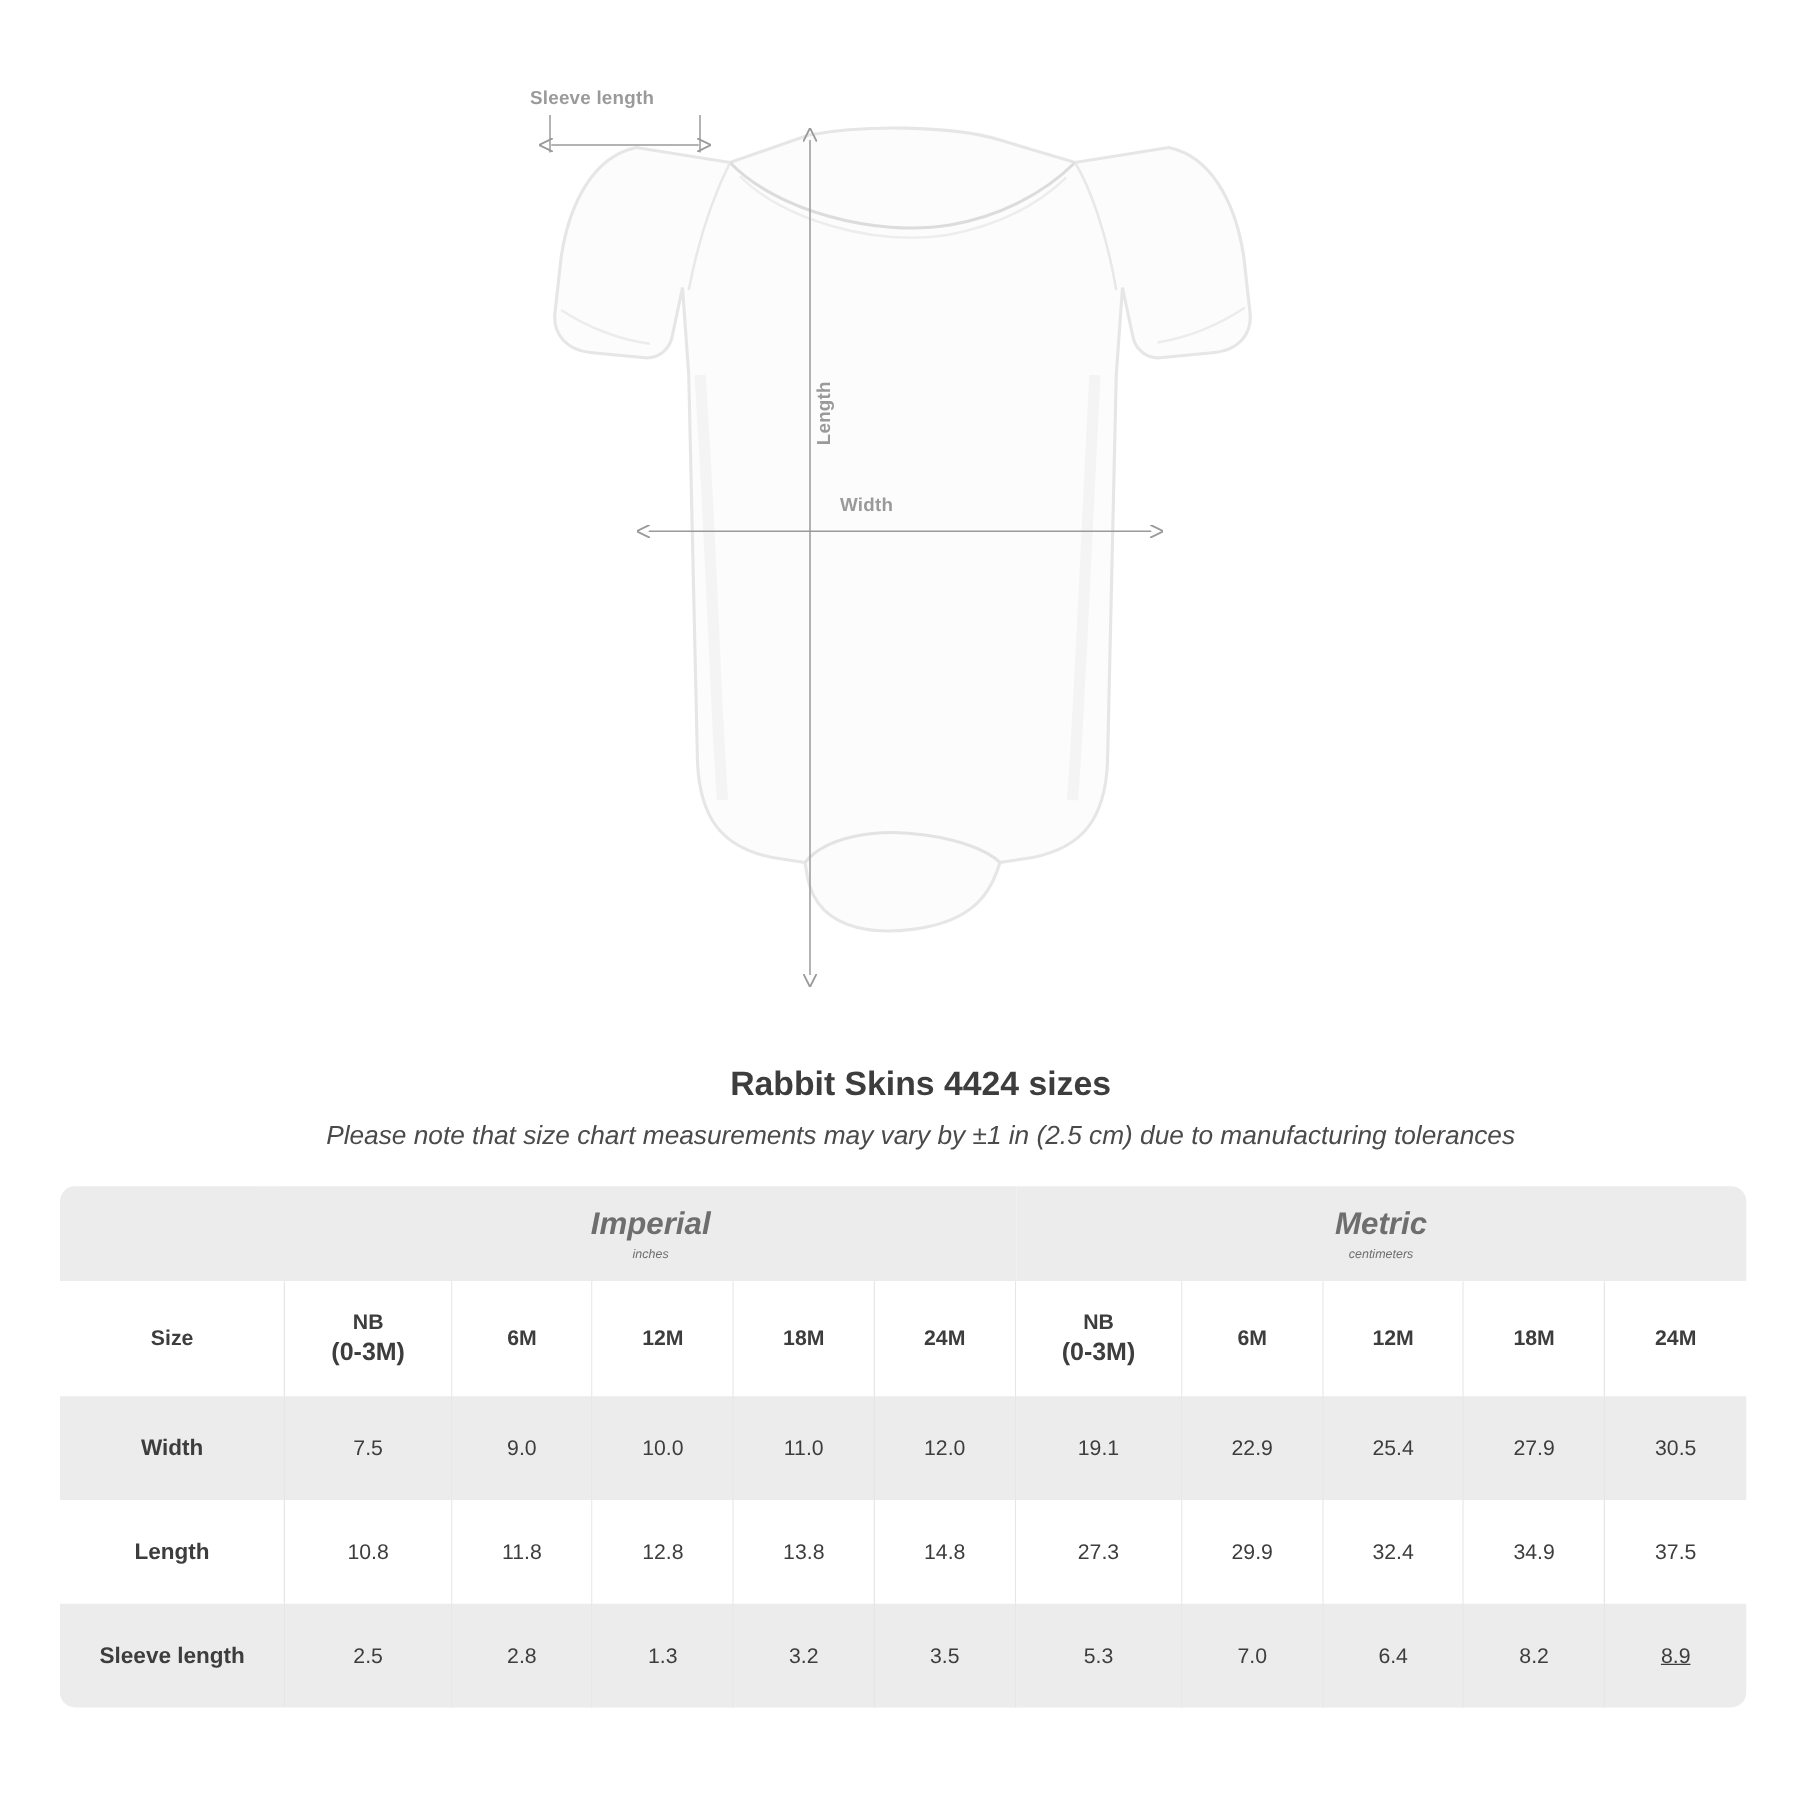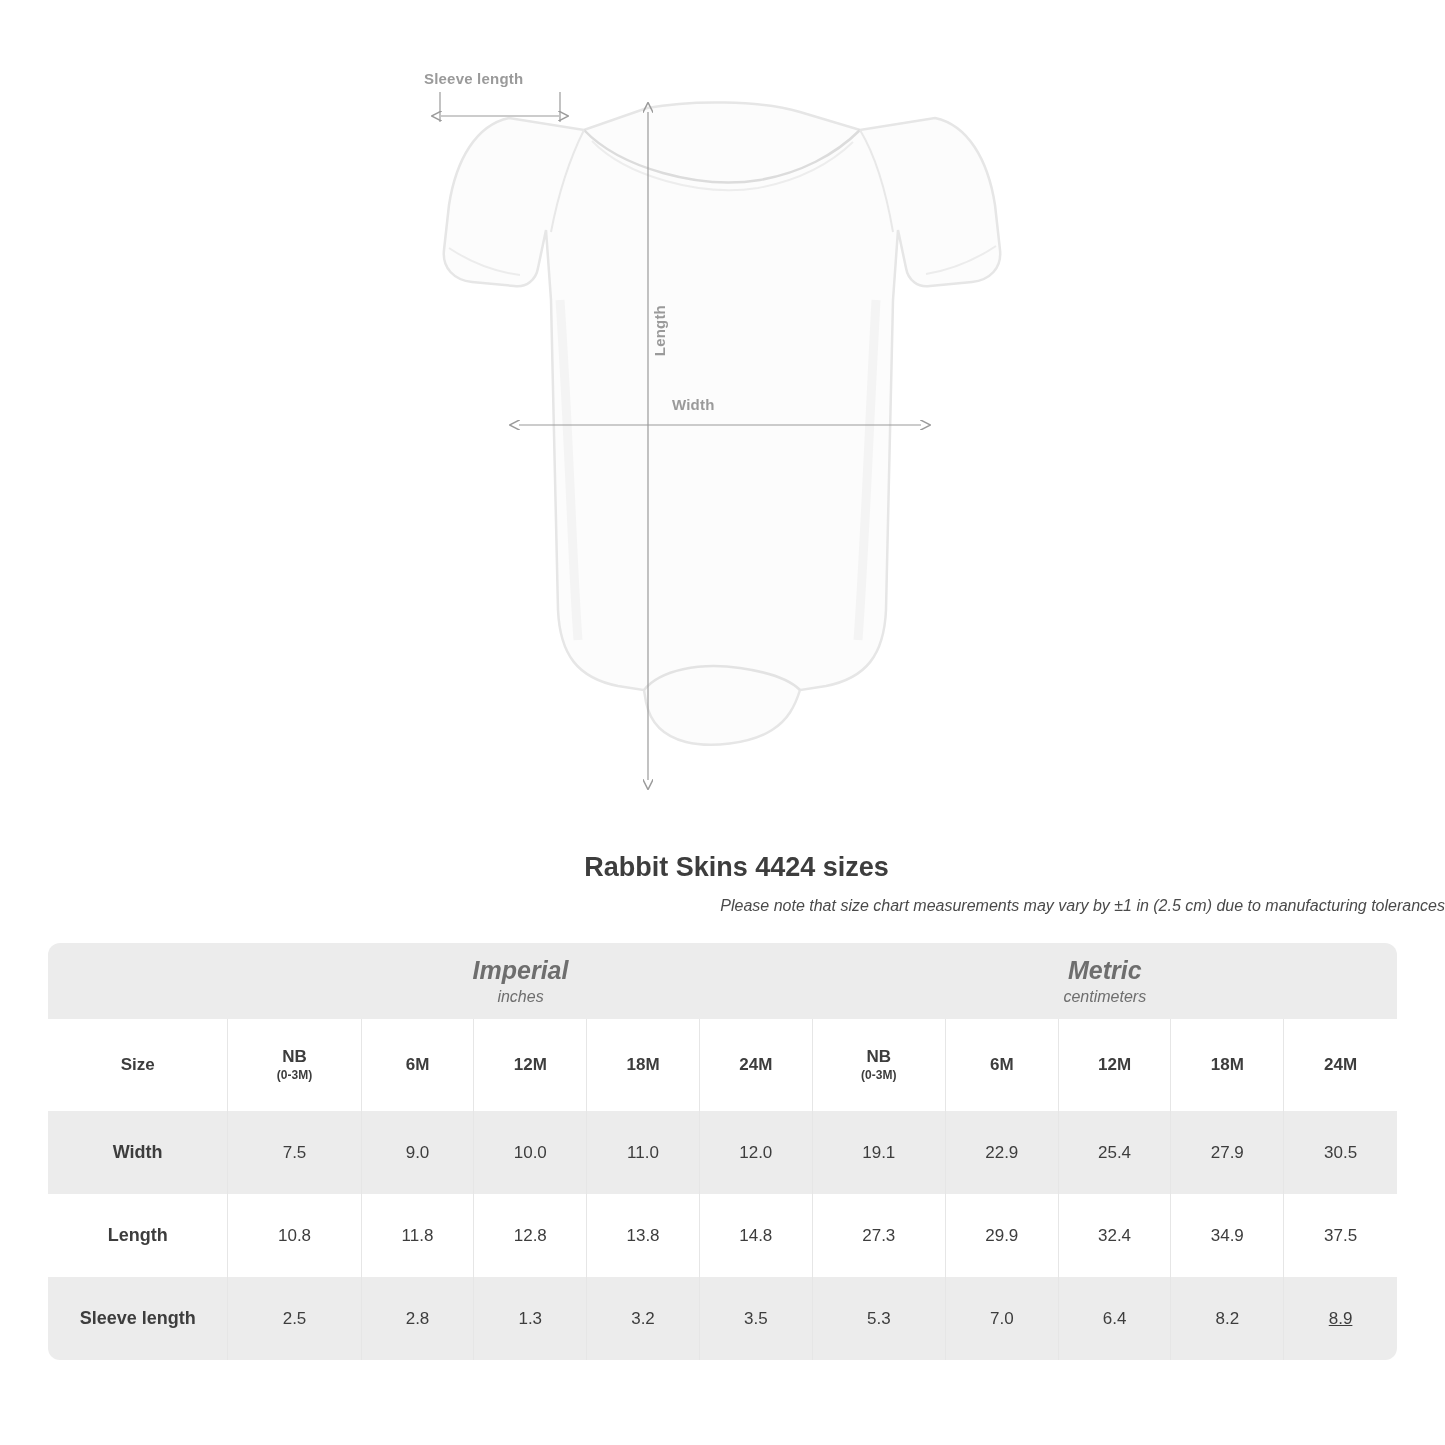--- a/index.html
+++ b/index.html
@@ -52,25 +52,24 @@
     margin-top: 22px;
     padding-left: 28px;
   }
   .chart-title {
     font-size: 27px;
     font-weight: bold;
     color: #3d3d3d;
     margin: 0 0 14px 0;
   }
   .chart-note {
-    font-size: 16px;
+    font-size: 21px;
     font-style: italic;
     color: #4a4a4a;
     margin: 0;
-    text-align: right;
   }
 
   
   .table-wrap {
     margin: 28px 48px 0 48px;
   }
   table.size-table {
     border-collapse: separate;
     border-spacing: 0;
     width: 1349px;
@@ -92,21 +91,21 @@
   .unit-row td.first { border-top-left-radius: 12px; }
   .unit-row td.last  { border-top-right-radius: 12px; }
   .unit-name {
     font-size: 25px;
     font-style: italic;
     font-weight: bold;
     color: #6e6e6e;
     line-height: 1.15;
   }
   .unit-sub {
-    font-size: 16px;
+    font-size: 10px;
     font-style: italic;
     color: #6e6e6e;
     margin-top: 4px;
   }
   
   .size-table tbody tr.data-row td {
     height: 83px;
     background: #ffffff;
     border-right: 1px solid #e6e6e6;
   }
@@ -120,21 +119,21 @@
     height: 92px;
     background: #ffffff;
     border-right: 1px solid #e6e6e6;
     font-weight: bold;
     font-size: 17px;
     line-height: 1.3;
   }
   .size-table tbody tr.header-row td:last-child { border-right: 0; }
   .size-table tbody tr:last-child td:first-child { border-bottom-left-radius: 12px; }
   .size-table tbody tr:last-child td:last-child  { border-bottom-right-radius: 12px; text-decoration: underline; }
-  .sub { display: block; font-weight: bold; font-size: 12px; }
+  .sub { display: block; font-weight: bold; font-size: 20px; }
 </style>
 </head>
 <body>
 
 <div id="page">
 
   <div class="illustration">
     <svg class="garment-svg" width="1445" height="830" viewBox="0 0 1445 830">
       <defs>
         <marker id="arrL" markerWidth="9" markerHeight="9" refX="8" refY="4.5" orient="auto">

